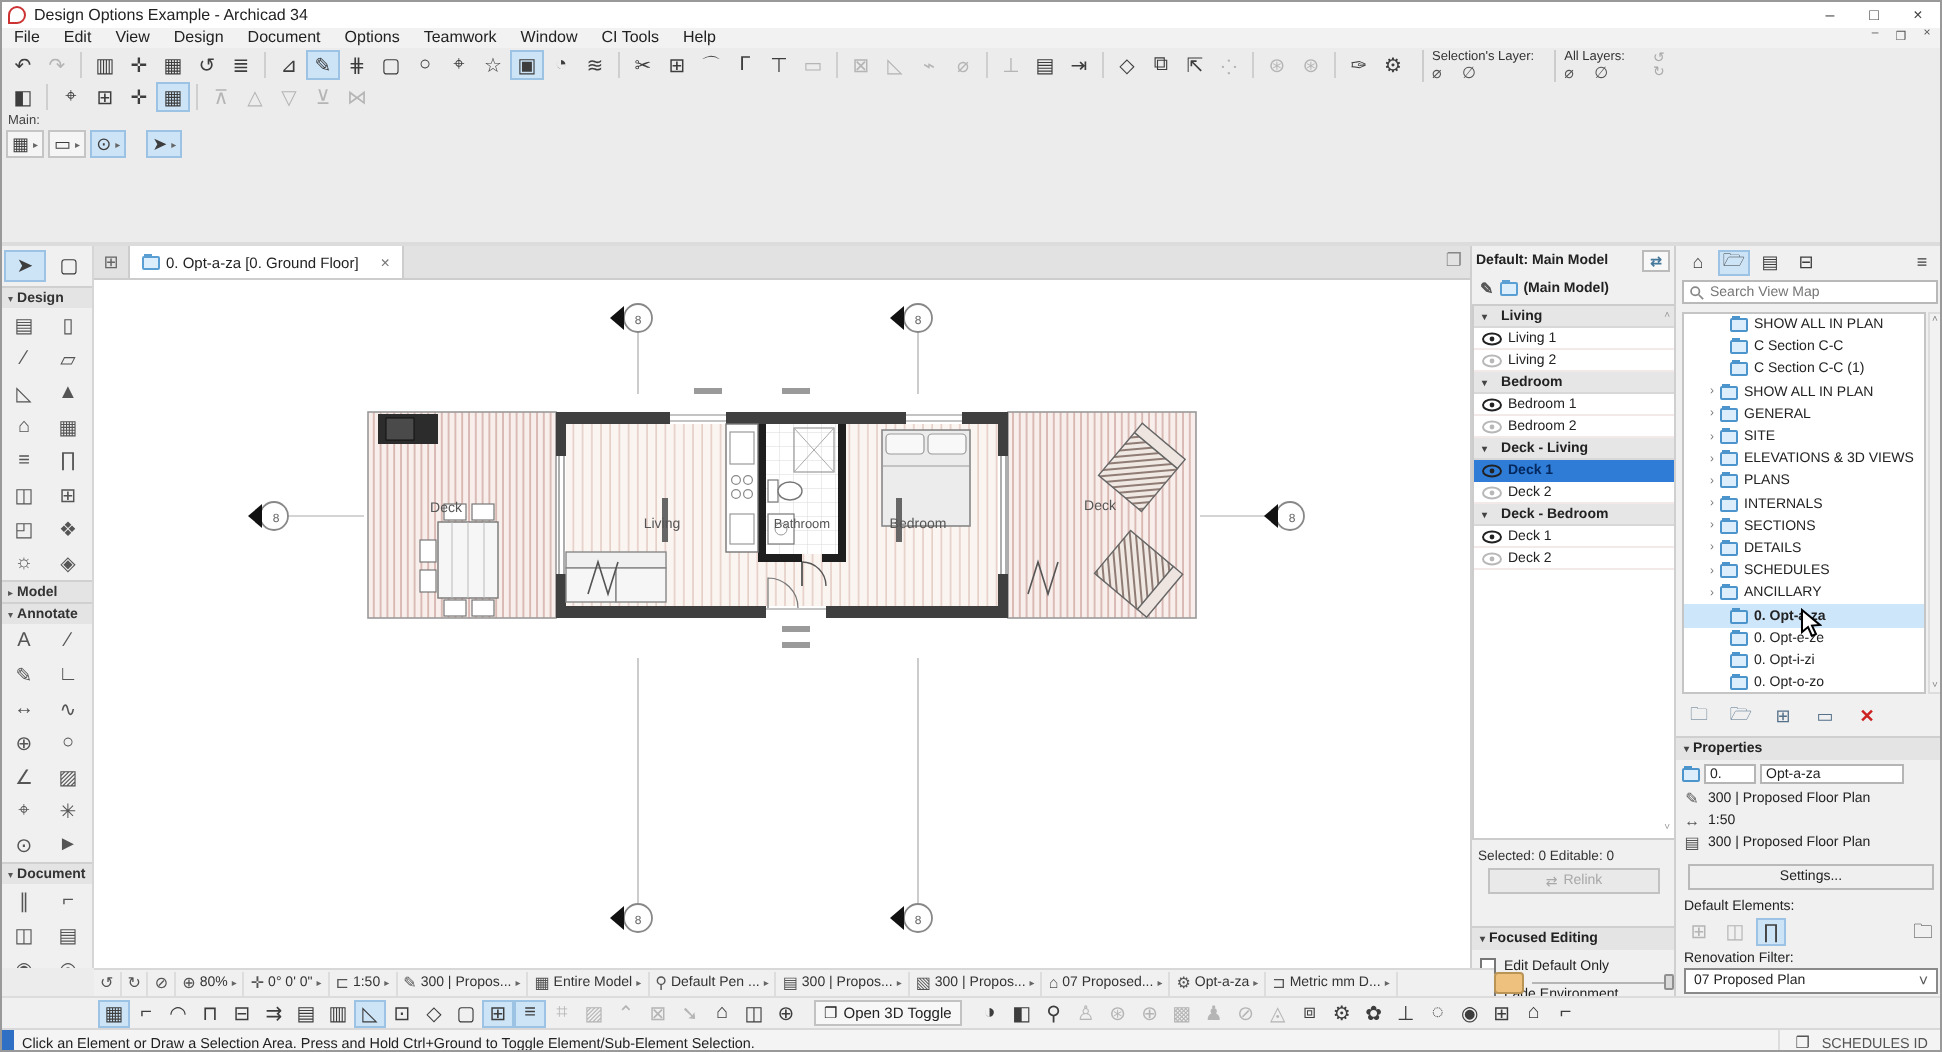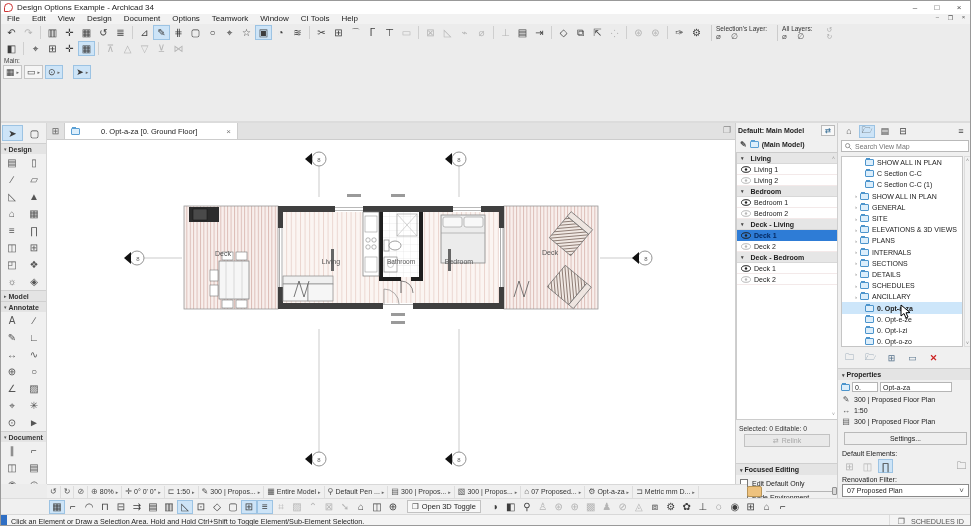--- a/index.html
+++ b/index.html
@@ -44,21 +44,21 @@
   .tbx-grid{display:flex;flex-wrap:wrap;}
   .tbx-it{width:22px;height:17px;display:flex;align-items:center;justify-content:center;font-size:10px;color:#555;}
   .tbx-it .caret,.tbx-it .lbl{display:none;}
   .tbx-it.hdr{width:46px;height:11px;background:#e4e4e4;border-top:1px solid #d0d0d0;justify-content:flex-start;padding-left:3px;}
   .tbx-it.hdr .caret{display:inline;font-size:5px;color:#555;margin-right:2px;}
   .tbx-it.hdr .lbl{display:inline;font-size:7px;font-weight:bold;color:#333;}
   
   .canvas{position:absolute;left:46px;top:122px;width:688px;height:361px;background:#fff;}
   .tabbar{position:absolute;left:0;top:0;width:100%;height:17px;background:#e2e2e2;border-bottom:1px solid #cdcdcd;display:flex;align-items:stretch;}
   .taboverview{width:18px;display:flex;align-items:center;justify-content:center;font-size:9px;color:#666;border-right:1px solid #cdcdcd;}
-  .tab{background:#fff;display:flex;align-items:center;padding:0 6px;font-size:7.5px;gap:21px;border-right:1px solid #cdcdcd;}
+  .tab{background:#fff;display:flex;align-items:center;padding:0 6px;font-size:7.5px;gap:3px;border-right:1px solid #cdcdcd;}
   .tabfolder{width:9px;height:7px;background:#dceefb;border:1px solid #5a9fd4;border-radius:1px;position:relative;}
   .tabfolder::before{content:"";position:absolute;left:0;top:-2px;width:4px;height:1.5px;background:#5a9fd4;}
   .tabclose{color:#777;font-size:8px;margin-left:8px;}
   .popouticon{position:absolute;right:4px;top:2px;font-size:9px;color:#888;}
   .planwrap{position:absolute;left:0;top:16px;}
   
   .do-col{position:absolute;left:734px;top:122px;width:102px;height:375px;background:#f0f0f0;border-left:1px solid #cfcfcf;}
   .do-head{height:15px;display:flex;align-items:center;font-size:7px;font-weight:bold;padding:0 2px;gap:2px;}
   .do-headicon{margin-left:auto;width:14px;height:11px;border:1px solid #bbb;background:#f8f8f8;font-size:7px;display:flex;align-items:center;justify-content:center;color:#46789c;}
   .do-mm{height:12px;display:flex;align-items:center;gap:3px;font-size:7px;font-weight:bold;padding:0 4px;color:#222;}
@@ -1001,21 +1001,21 @@
         <span class="tbi">◌</span>
         <span class="tbi">◉</span>
         <span class="tbi">⊞</span>
         <span class="tbi">⌂</span>
         <span class="tbi">⌐</span>
       </span>
   </div>
 
   <div class="statusbar">
     <span class="statusblue"></span>
-    <span>Click an Element or Draw a Selection Area. Hold and Hold Ctrl+Shift to Toggle Element/Sub-Element Selection.</span>
+    <span>Click an Element or Draw a Selection Area. Press and Hold Ctrl+Ground to Toggle Element/Sub-Element Selection.</span>
     <span class="gsid">
       <span class="g">❐</span>
       <span>SCHEDULES ID</span>
     </span>
   </div>
 
   <div class="cursor">
     <svg width="11" height="15" viewBox="0 0 11 15">
         <path d="M1 1 L1 12 L4 9.5 L6 14 L8 13 L6 8.8 L10 8.5 Z" fill="#fff" stroke="#000" stroke-width="1"></path>
       </svg>

